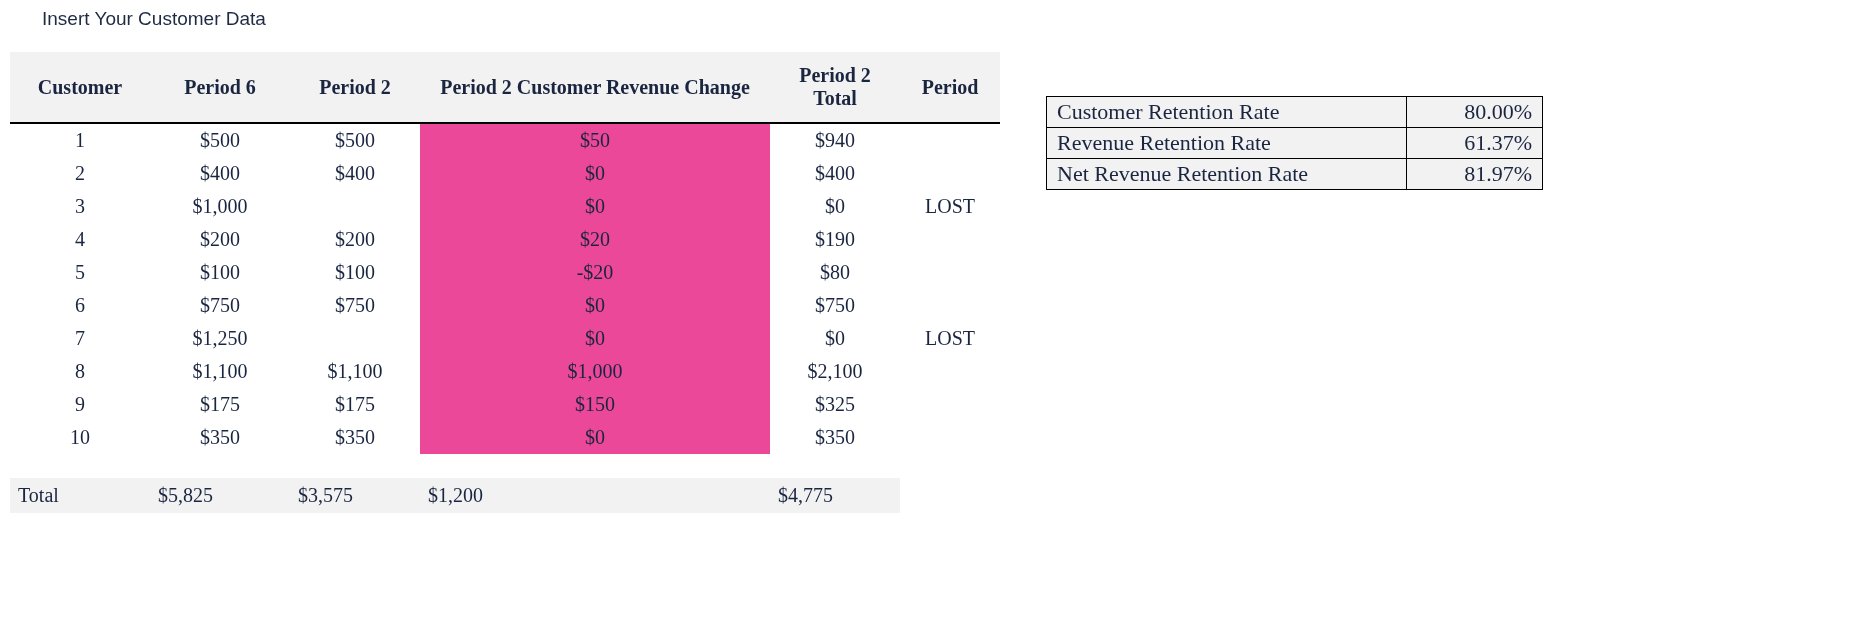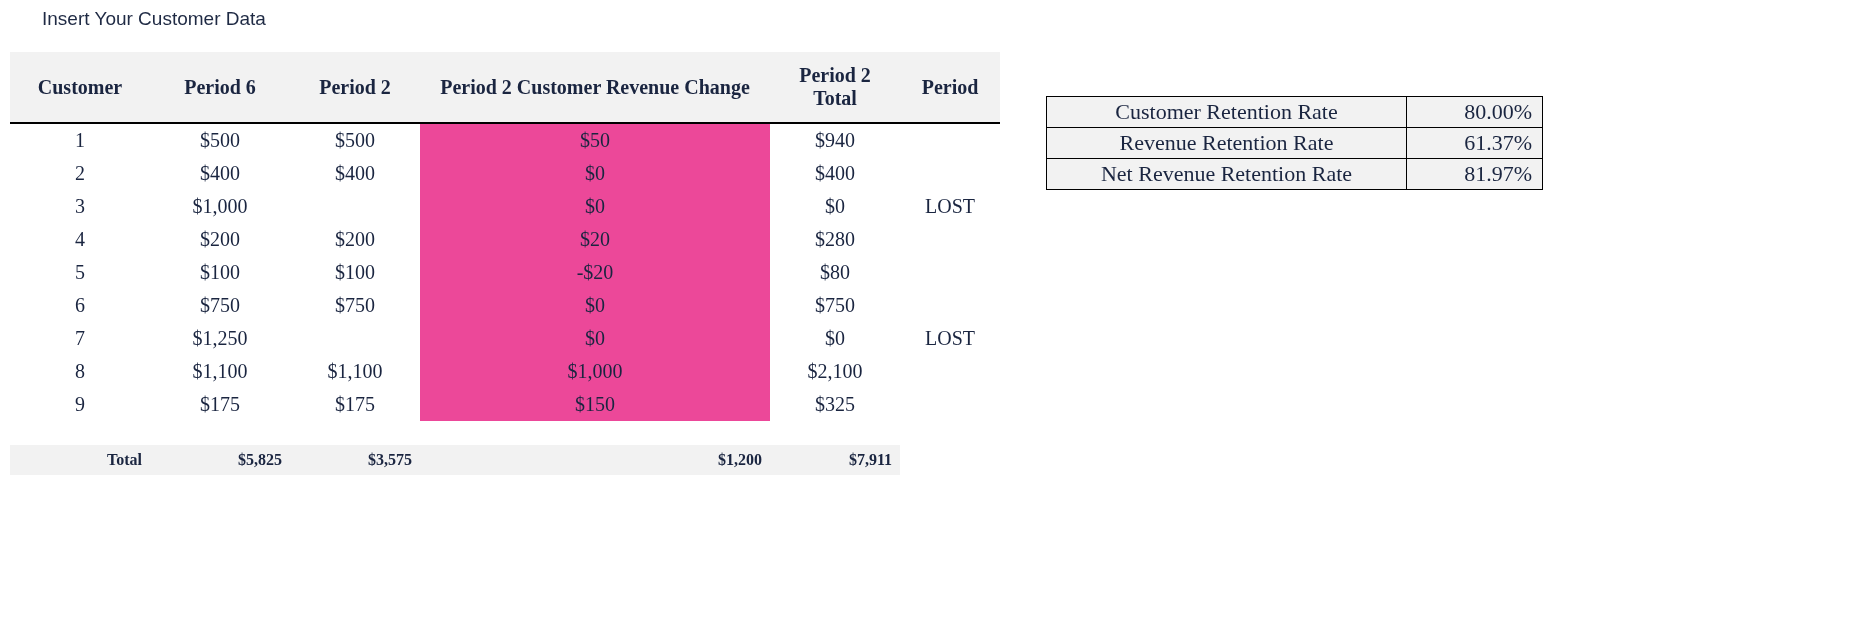--- a/index.html
+++ b/index.html
@@ -54,24 +54,24 @@
     text-align: center;
     height: 31px;
   }
   .cust-table tbody td.shade {
     background: #ec4899;
   }
   .cust-table tfoot tr {
     background: #f2f2f2;
   }
   .cust-table tfoot td {
-    font-weight: bold;
-    font-size: 16px;
+    font-weight: normal;
+    font-size: 20px;
     padding: 6px 8px;
-    text-align: right;
+    text-align: left;
   }
   .spacer-row td {
     height: 24px !important;
     padding: 0 !important;
     background: #fff !important;
   }
 
   
   .metrics {
     position: absolute;
@@ -80,21 +80,21 @@
     border-collapse: collapse;
     background: #f2f2f2;
   }
   .metrics td {
     border: 1.5px solid #000;
     font-size: 22px;
     padding: 2px 10px;
     font-family: Georgia, "Times New Roman", serif;
     color: #1a2540;
   }
-  .metrics td.label { width: 360px; text-align: center; }
+  .metrics td.label { width: 360px; text-align: left; }
   .metrics td.val   { width: 136px; text-align: right; }
 </style>
 </head>
 <body>
 
 <div class="title">Insert Your Customer Data</div>
 
 <table class="cust-table">
   <colgroup>
     <col class="c1">
@@ -137,21 +137,21 @@
       <td></td>
       <td class="shade">$0</td>
       <td>$0</td>
       <td>LOST</td>
     </tr>
     <tr>
       <td>4</td>
       <td>$200</td>
       <td>$200</td>
       <td class="shade">$20</td>
-      <td>$280</td>
+      <td>$190</td>
       <td></td>
     </tr>
     <tr>
       <td>5</td>
       <td>$100</td>
       <td>$100</td>
       <td class="shade">-$20</td>
       <td>$80</td>
       <td></td>
     </tr>
@@ -180,36 +180,44 @@
       <td></td>
     </tr>
     <tr>
       <td>9</td>
       <td>$175</td>
       <td>$175</td>
       <td class="shade">$150</td>
       <td>$325</td>
       <td></td>
     </tr>
+    <tr>
+      <td>10</td>
+      <td>$350</td>
+      <td>$350</td>
+      <td class="shade">$0</td>
+      <td>$350</td>
+      <td></td>
+    </tr>
     <tr class="spacer-row">
       <td></td>
         <td></td>
         <td></td>
         <td></td>
         <td></td>
         <td style="background:#fff"></td>
     </tr>
   </tbody>
   <tfoot>
     <tr>
       <td>Total</td>
       <td>$5,825</td>
       <td>$3,575</td>
       <td>$1,200</td>
-      <td>$7,911</td>
+      <td>$4,775</td>
       <td style="background:#fff"></td>
     </tr>
   </tfoot>
 </table>
 
 <table class="metrics">
   <tbody>
       <tr>
     <td class="label">Customer Retention Rate</td>
     <td class="val">80.00%</td>

